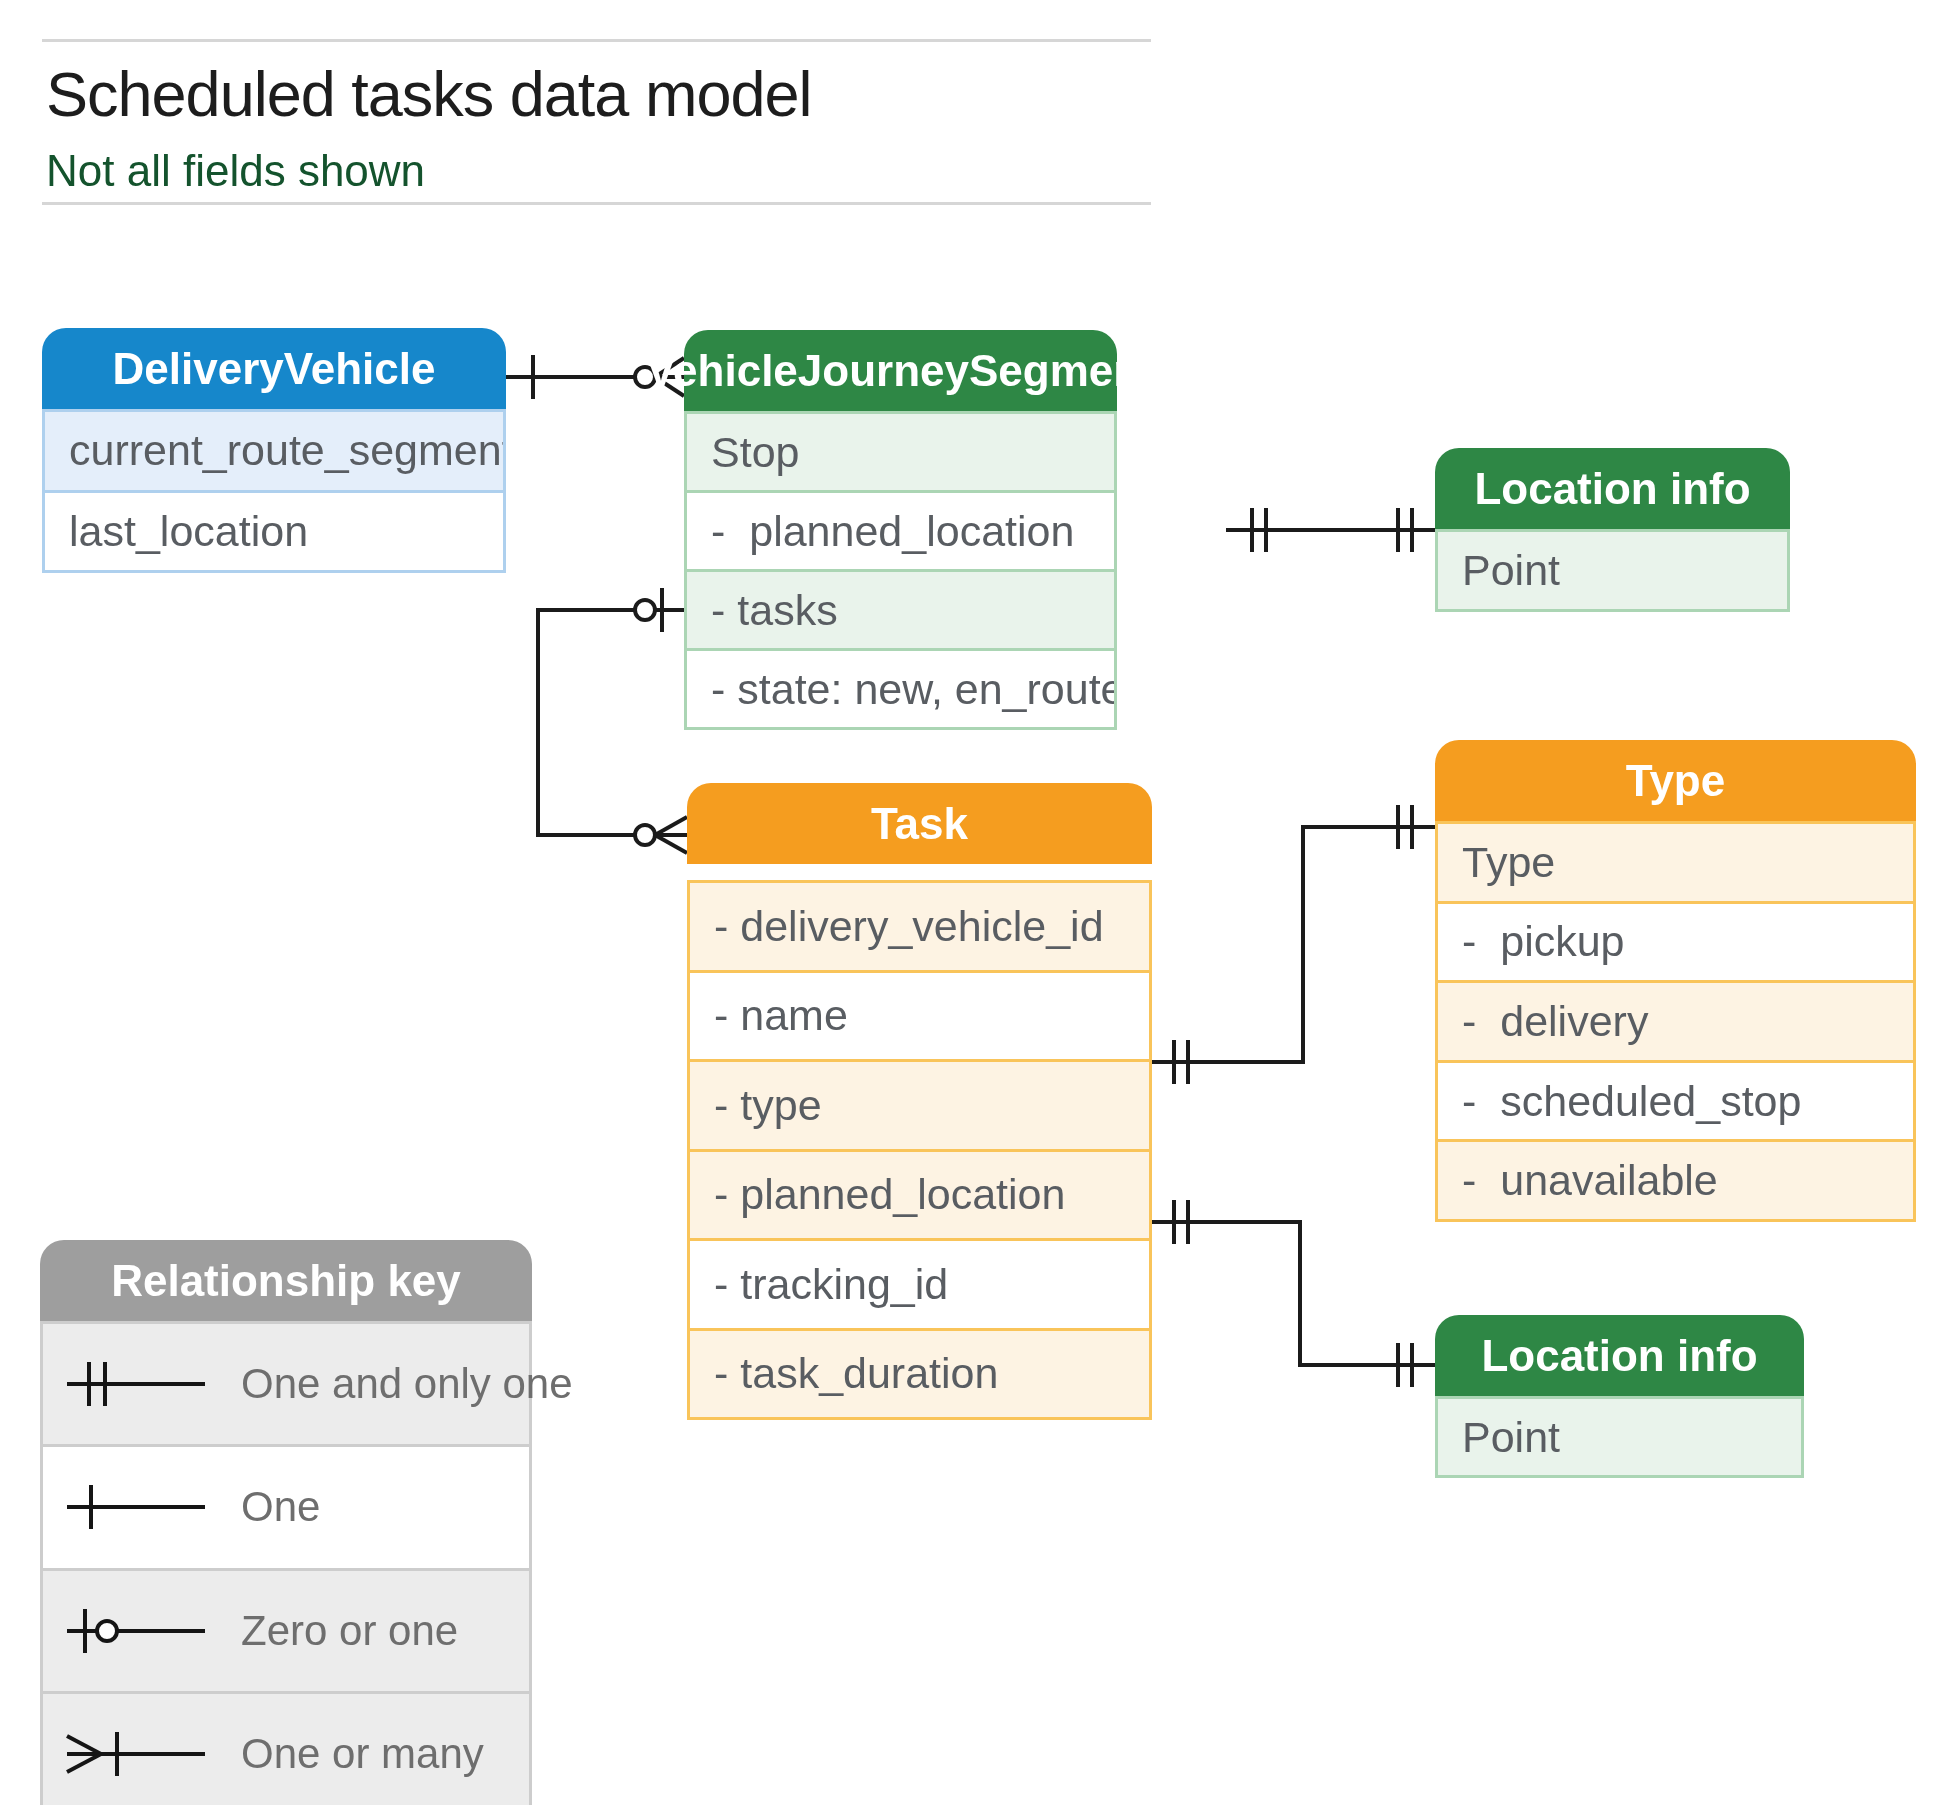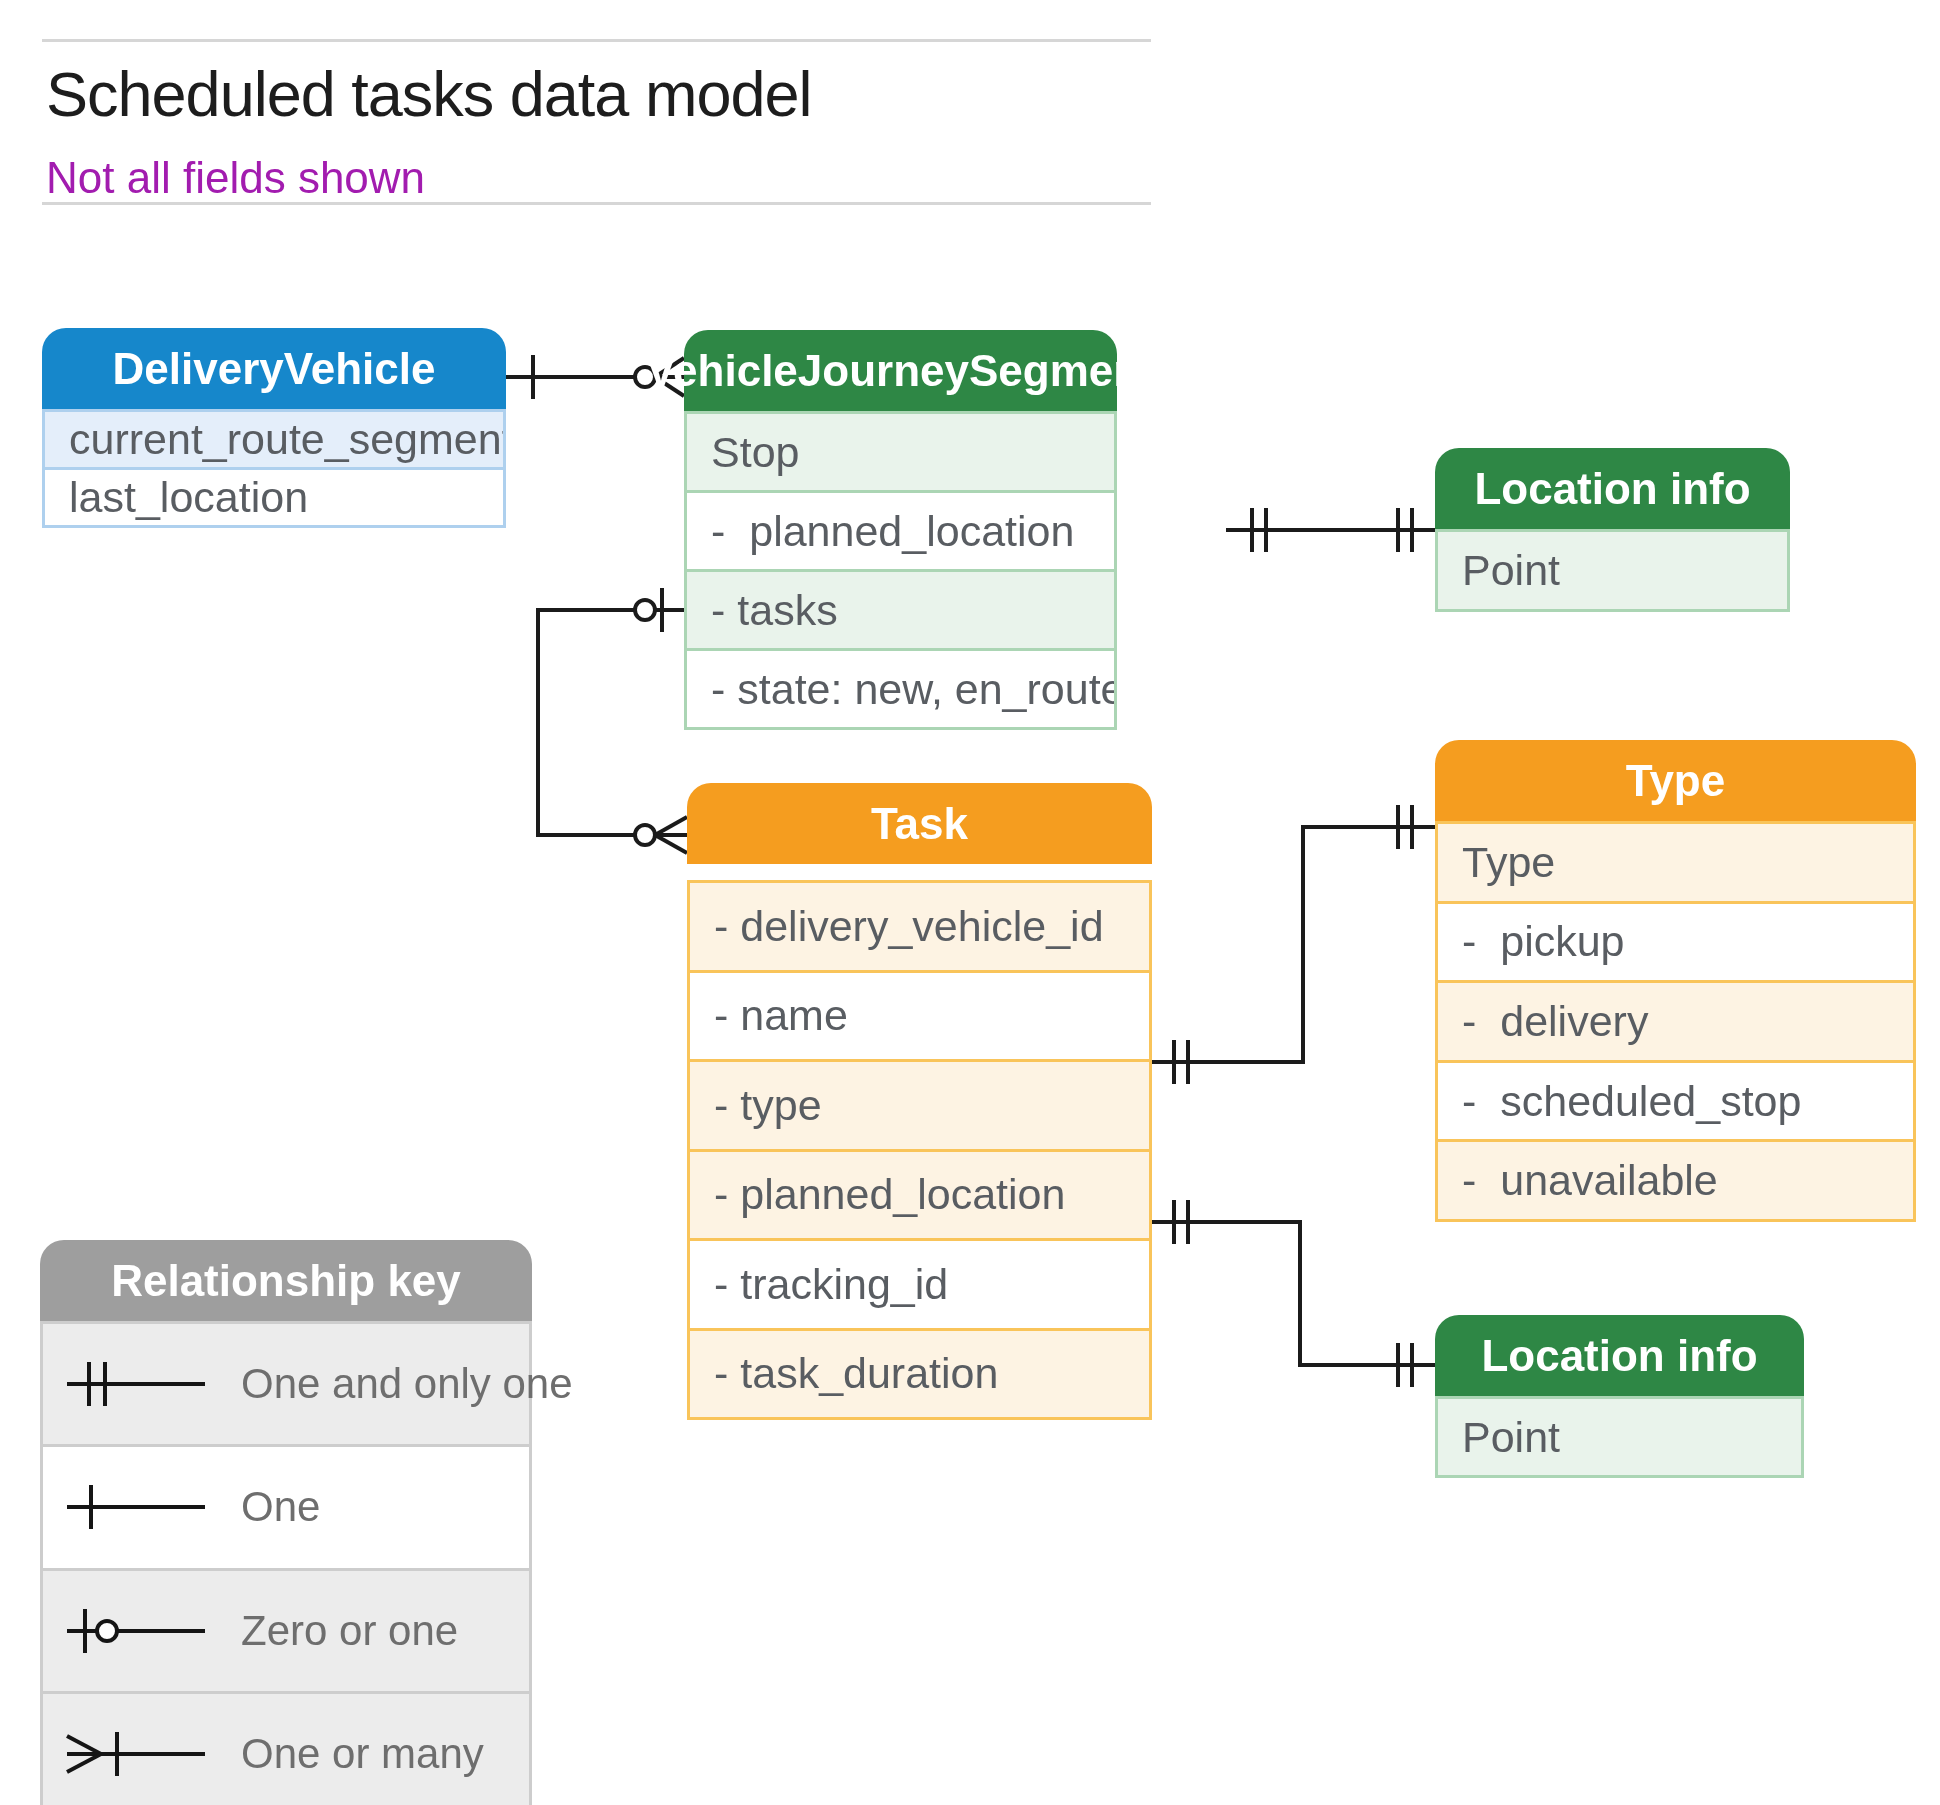--- a/index.html
+++ b/index.html
@@ -2,21 +2,21 @@
 <html><head>
 <meta charset="utf-8">
 <style>
   html,body{margin:0;padding:0;background:#fff;}
   #canvas{
     position:relative;width:1940px;height:1805px;background:#ffffff;
     font-family:"Liberation Sans",sans-serif;overflow:hidden;
   }
   .hrline{position:absolute;height:3px;background:#d6d6d6;}
   #page-title{position:absolute;left:46px;top:58px;font-size:63px;font-weight:normal;color:#1d1d1d;letter-spacing:-1px;}
-  #page-subtitle{position:absolute;left:46px;top:153px;font-size:44px;color:#a21caf;}
+  #page-subtitle{position:absolute;left:46px;top:146px;font-size:44px;color:#14532d;}
 
   
   .c-blue  {--head:#1687cb;--line:#aed0ee;--tint:#e4eefa;}
   .c-green {--head:#2e8745;--line:#abd5b4;--tint:#e9f3eb;}
   .c-orange{--head:#f59d1f;--line:#f9c45a;--tint:#fdf3e3;}
   .c-gray  {--head:#9e9e9e;--line:#cdcdcd;--tint:#ececec;}
 
   .entity{position:absolute;display:flex;flex-direction:column;box-sizing:border-box;}
   .ehead{
     flex:0 0 81px;height:81px;background:var(--head);
@@ -94,21 +94,21 @@
     </g>
     <g>
       <polyline points="1152,1222 1300,1222 1300,1365 1435,1365"></polyline>
       <line x1="1174" y1="1200" x2="1174" y2="1244"></line>
       <line x1="1188" y1="1200" x2="1188" y2="1244"></line>
       <line x1="1398" y1="1343" x2="1398" y2="1387"></line>
       <line x1="1412" y1="1343" x2="1412" y2="1387"></line>
     </g>
   </svg>
 
-  <div class="entity c-blue" style="left:42px;top:328px;width:464px;height:200px;">
+  <div class="entity c-blue" style="left:42px;top:328px;width:464px;height:245px;">
     <div class="ehead">
       <span>DeliveryVehicle</span>
     </div>
     <div class="ebody">
       <div class="erow tint"><span>current_route_segment</span></div>
       <div class="erow"><span>last_location</span></div>
     </div>
   </div>
 
   <div class="entity c-green" style="left:684px;top:330px;width:433px;height:400px;">

